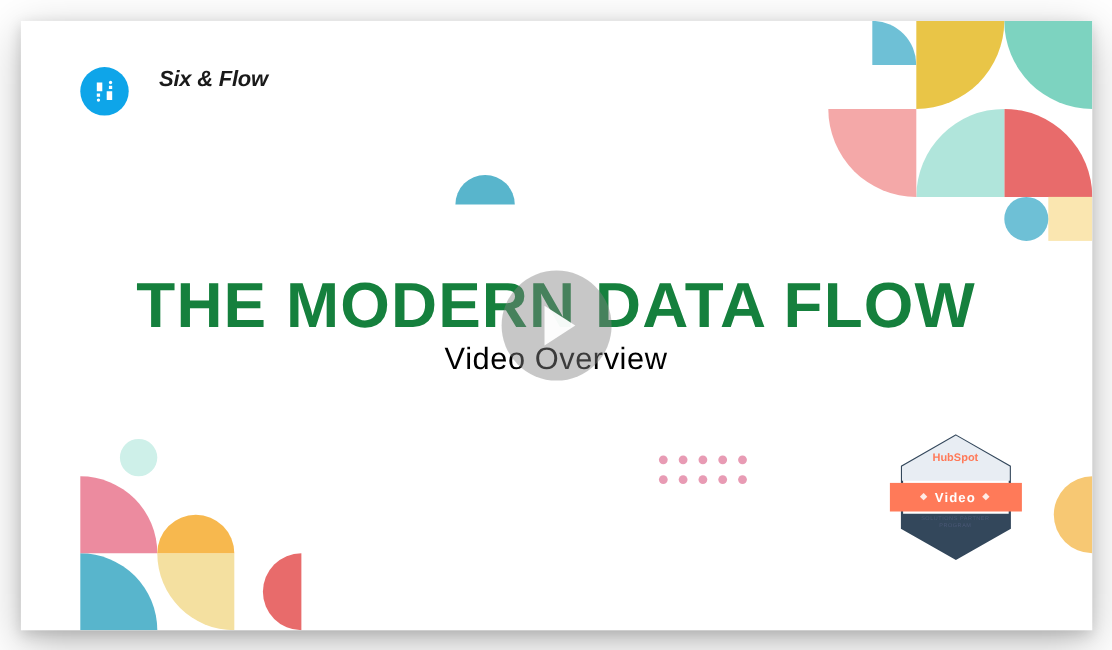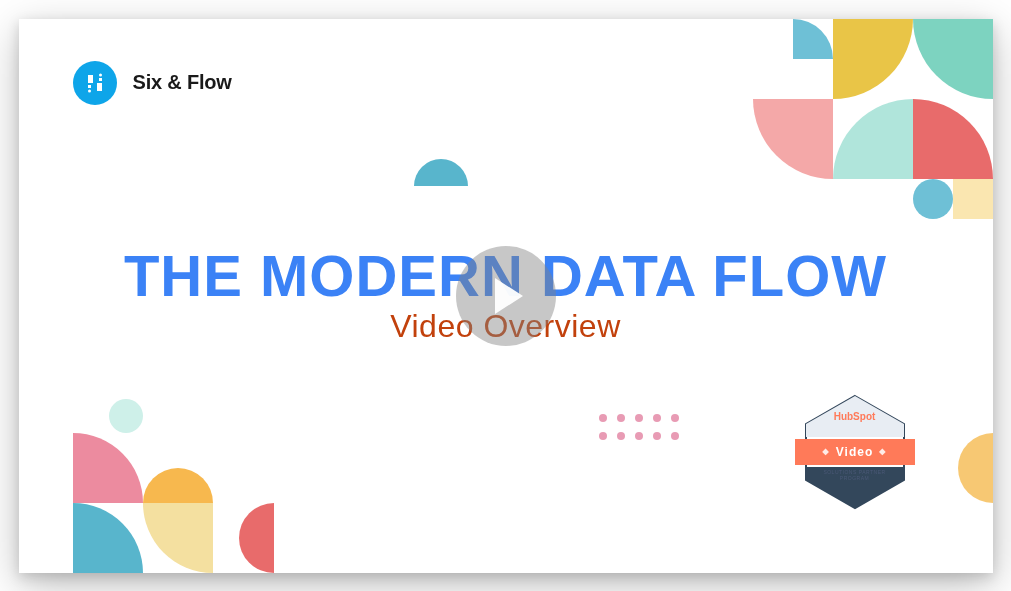--- a/index.html
+++ b/index.html
@@ -18,23 +18,24 @@
       background: #ffffff;
       position: relative;
       box-shadow: 0 12px 40px rgba(0,0,0,0.25), 0 4px 12px rgba(0,0,0,0.15);
       overflow: hidden;
     }
     .logo-area {
       position: absolute;
       top: 42px;
       left: 54px;
       display: flex;
-      align-items: center;
-      gap: 16px;
+      align-items: flex-start;
+      gap: 28px;
       z-index: 5;
+      font-style: italic;
     }
     .logo-mark {
       width: 44px;
       height: 44px;
       border-radius: 50%;
       background: #0ea5e9;
       display: flex;
       align-items: center;
       justify-content: center;
     }
@@ -49,29 +50,29 @@
       top: 50%;
       left: 50%;
       transform: translate(-50%, -50%);
       text-align: center;
       z-index: 3;
       width: 100%;
     }
     .main-title {
       font-size: 58px;
       font-weight: 800;
-      color: #3b82f6;
+      color: #15803d;
       letter-spacing: 1px;
       text-transform: uppercase;
       line-height: 1.05;
     }
     .subtitle {
-      font-size: 32px;
+      font-size: 28px;
       font-weight: 400;
-      color: #c2410c;
+      color: #000000;
       margin-top: 2px;
       letter-spacing: 0.5px;
     }
     .play-button {
       position: absolute;
       top: 50%;
       left: 50%;
       transform: translate(-50%, -50%);
       width: 100px;
       height: 100px;
@@ -118,21 +119,21 @@
     .dots { bottom: 133px; left: 580px; display: grid; grid-template-columns: repeat(5, 8px); gap: 10px; }
     .dots span { width: 8px; height: 8px; border-radius: 50%; background: #e89bb4; }
 
     
     .br1 { bottom: 70px; right: 0; width: 35px; height: 70px; background: #f7c873; border-radius: 35px 0 0 35px; }
 
     
     .badge {
       position: absolute;
       bottom: 62px;
-      right: 84px;
+      right: 70px;
       width: 108px;
       height: 118px;
       z-index: 2;
     }
     .badge-hex {
       width: 100%;
       height: 100%;
       position: relative;
     }
     .badge-top {

